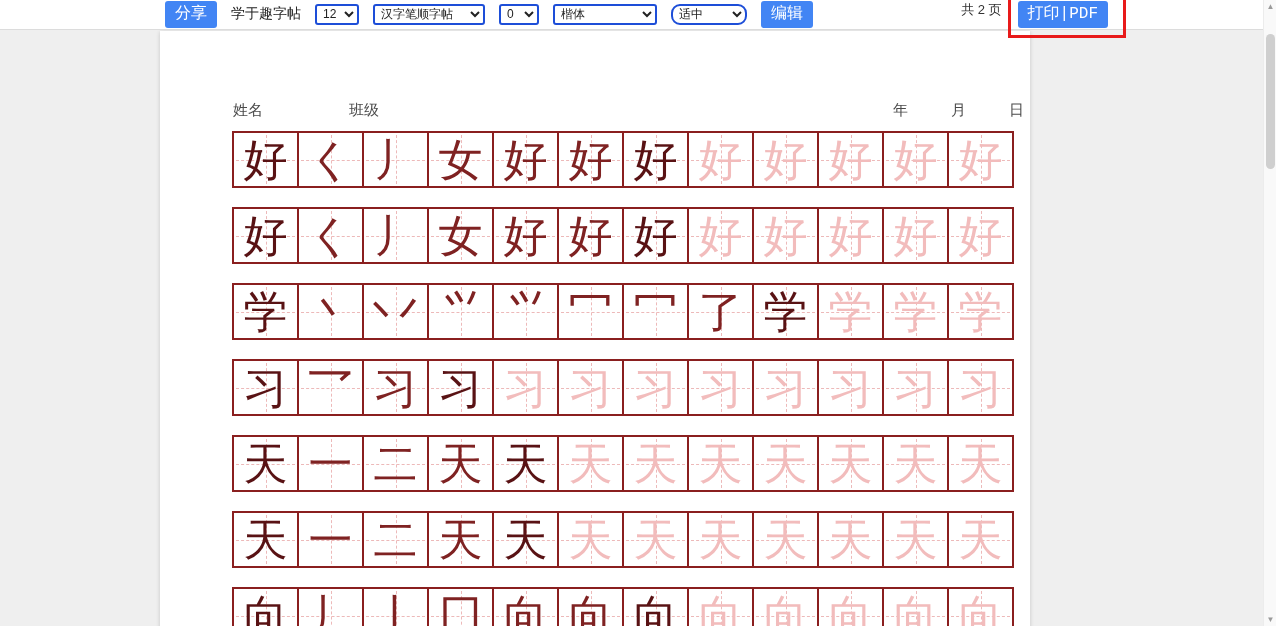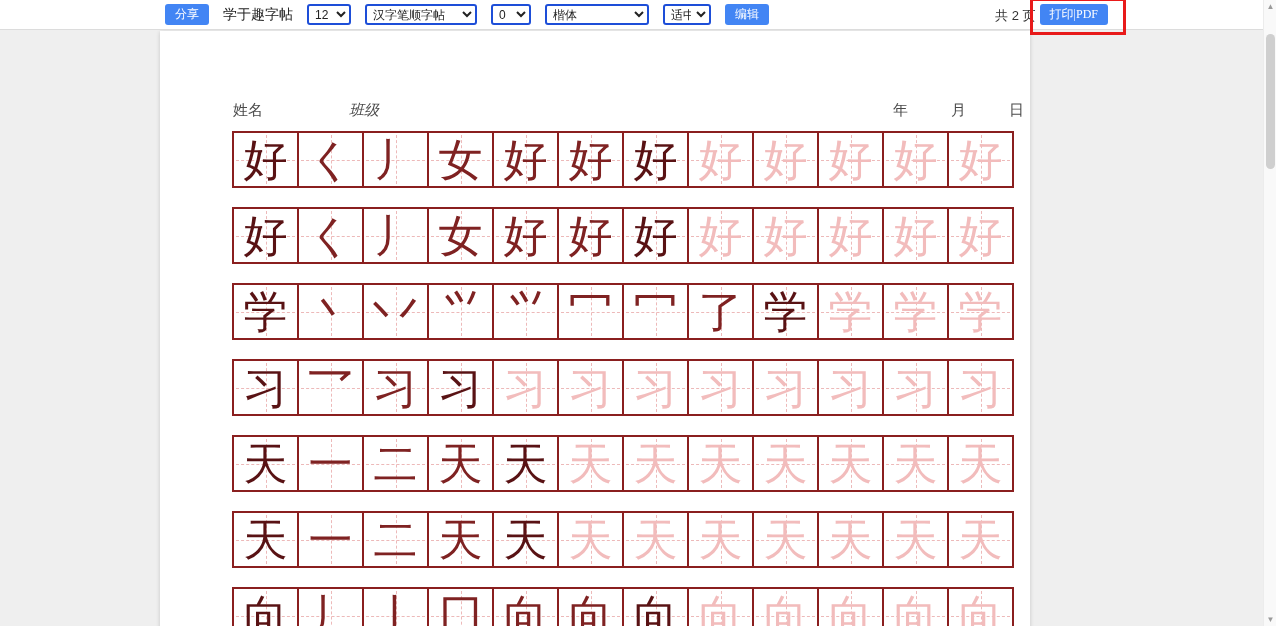--- a/index.html
+++ b/index.html
@@ -5,39 +5,39 @@
   * { margin:0; padding:0; box-sizing:border-box; }
   html,body { width:1276px; height:626px; overflow:hidden; background:#efefef;
               font-family:"Liberation Sans", sans-serif; }
   .screen { position:relative; width:1276px; height:626px; }
 
   
   .toolbar { position:absolute; top:0; left:0; right:0; height:30px; background:#fff;
              border-bottom:1px solid #dcdcdc; display:flex; align-items:center;
              padding:0 168px 0 165px; z-index:5; }
   .tb-left { display:flex; align-items:center; gap:14px; flex:1; }
-  .tb-right { display:flex; align-items:flex-end; gap:4px; }
-  .btn { background:#4285f4; color:#fff; border:none; border-radius:3px; font-size:12px;
-         padding:3px 10px; cursor:pointer; font-family:Liberation Serif, serif; line-height:1.3; }
+  .tb-right { display:flex; align-items:flex-start; gap:16px; }
+  .btn { background:#4285f4; color:#fff; border:none; border-radius:3px; font-size:16px;
+         padding:3px 10px; cursor:pointer; font-family:Liberation Mono, monospace; line-height:1.3; }
   .brand { font-size:14px; color:#222;font-family:Liberation Serif, serif; }
   select { font-size:12px; color:#222; border:2px solid #1d4ed8; border-radius:3px;
            background:#fff; height:21px; padding:0 2px; font-family:inherit; }
-  .w44{width:44px;} .w112{width:112px;} .w40{width:40px;} .w96{width:104px;} .w56{width:48px;}
+  .w44{width:44px;} .w112{width:112px;} .w40{width:40px;} .w96{width:104px;} .w56{width:76px;border-radius:9px;}
   .page-count { font-size:13px; color:#333; white-space:nowrap; }
   .print-wrap { position:relative; display:inline-block; }
   .annotation { position:absolute; top:-6px; left:-10px; right:-18px; bottom:-10px;
                 border:3px solid #e81a1a; pointer-events:none; z-index:9; }
 
   
   .page { position:absolute; top:31px; left:160px; width:870px; height:920px;
           background:#fff; box-shadow:0 1px 4px rgba(0,0,0,.18); }
   .sheet-header { position:absolute; top:70px; left:0; right:0; height:20px;
                   font-size:15px; color:#4a4a4a; }
   .sheet-header .lab { position:absolute;text-align:right; }
-  .lab.name{left:73px;} .lab.cls{left:189px;font-style:italic;} .lab.yr{left:733px;}
+  .lab.name{left:73px;} .lab.cls{left:189px;} .lab.yr{left:733px;}
   .lab.mo{left:791px;} .lab.dy{left:849px;}
 
   .grid { position:absolute; top:100px; left:72px; }
   .grid-row { display:flex; margin-bottom:19px; }
   .cell { position:relative; width:67px; height:57px; border:2px solid #8a1f1f;
           margin-left:-2px; background:#fff; }
   .cell:first-child { margin-left:0; }
   .gv { position:absolute; left:50%; top:2px; bottom:2px; border-left:1px dashed #edb9b9; }
   .gh { position:absolute; top:50%; left:2px; right:2px; border-top:1px dashed #edb9b9; }
   .glyph { position:absolute; left:0; top:0; right:0; bottom:0; display:flex;

